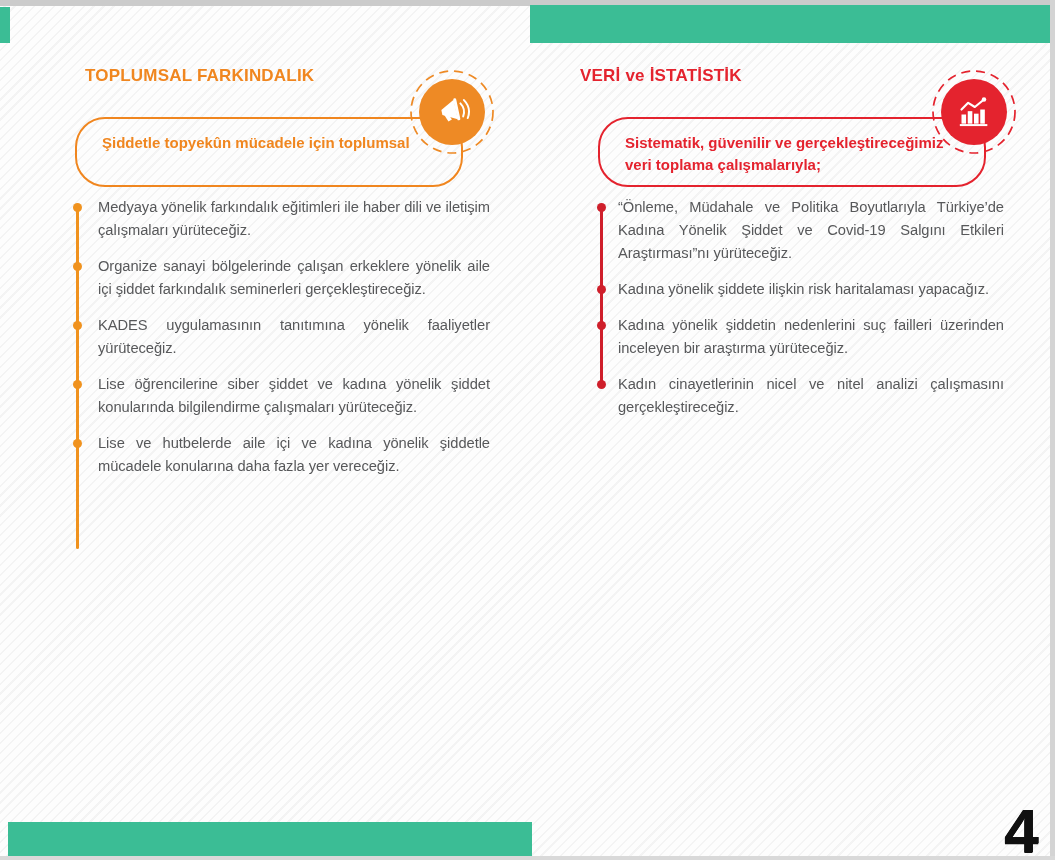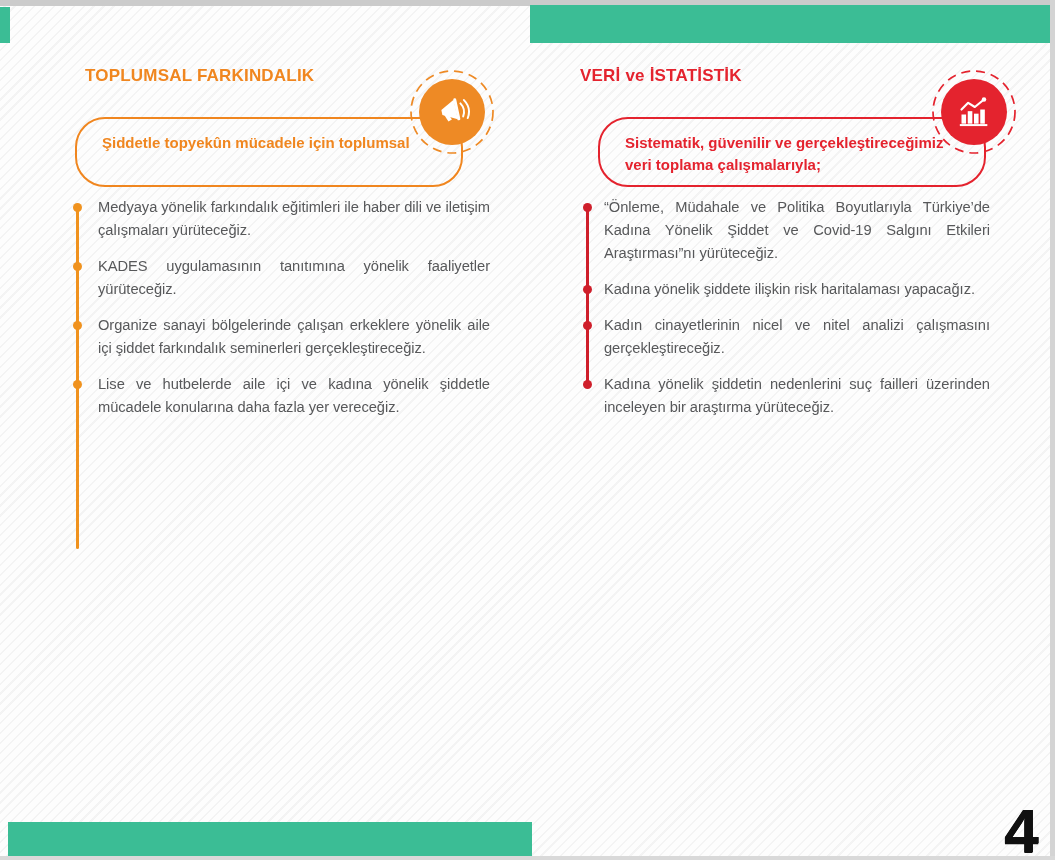--- a/index.html
+++ b/index.html
@@ -45,21 +45,21 @@
   .icon-badge .ring { position:absolute; left:0; top:0; }
   .icon-disc {
     position:absolute; left:10px; top:10px; width:66px; height:66px; border-radius:50%;
     display:flex; align-items:center; justify-content:center;
   }
   .disc-orange { background:#ee8a25; }
   .disc-red    { background:#e4232e; }
 
   .item-list { position:absolute; top:196px; }
   .list-left  { left:98px;  width:392px; }
-  .list-right { left:604px; width:386px; }
+  .list-right { left:618px; width:386px; }
 
   .connector { position:absolute; width:3px; border-radius:2px; }
   .connector-orange { background:#f0921e; }
   .connector-red    { background:#cf1f2b; }
 
   .list-item { position:relative; margin-bottom:13px; }
   .list-item p {
     font-size:14.7px; line-height:23px; color:#57585a;
     text-align:justify; letter-spacing:-0.05px;
   }
@@ -110,25 +110,29 @@
   </div>
 
   <div class="item-list list-left">
     <div class="connector connector-orange" style="top: 11px; height: 342px; left: -22px;"></div>
     <div class="list-item">
       <span class="dot dot-orange"></span>
       <p>Medyaya yönelik farkındalık eğitimleri ile haber dili ve iletişim çalışmaları yürüteceğiz.</p>
     </div>
     <div class="list-item">
       <span class="dot dot-orange"></span>
+      <p>Organize sanayi bölgelerinde çalışan erkeklere yönelik aile içi şiddet farkındalık seminerleri gerçekleştireceğiz.</p>
+    </div>
+    <div class="list-item">
+      <span class="dot dot-orange"></span>
       <p>KADES uygulamasının tanıtımına yönelik faaliyetler yürüteceğiz.</p>
     </div>
     <div class="list-item">
       <span class="dot dot-orange"></span>
-      <p>Organize sanayi bölgelerinde çalışan erkeklere yönelik aile içi şiddet farkındalık seminerleri gerçekleştireceğiz.</p>
+      <p>Lise öğrencilerine siber şiddet ve kadına yönelik şiddet konularında bilgilendirme çalışmaları yürüteceğiz.</p>
     </div>
     <div class="list-item">
       <span class="dot dot-orange"></span>
       <p>Lise ve hutbelerde aile içi ve kadına yönelik şiddetle mücadele konularına daha fazla yer vereceğiz.</p>
     </div>
   </div>
 
   <h2 class="section-title title-right">VERİ ve İSTATİSTİK</h2>
 
   <div class="callout callout-right">
@@ -160,23 +164,23 @@
     <div class="list-item">
       <span class="dot dot-red"></span>
       <p>“Önleme, Müdahale ve Politika Boyutlarıyla Türkiye’de Kadına Yönelik Şiddet ve Covid-19 Salgını Etkileri Araştırması”nı yürüteceğiz.</p>
     </div>
     <div class="list-item">
       <span class="dot dot-red"></span>
       <p>Kadına yönelik şiddete ilişkin risk haritalaması yapacağız.</p>
     </div>
     <div class="list-item">
       <span class="dot dot-red"></span>
-      <p>Kadın cinayetlerinin nicel ve nitel analizi çalışmasını gerçekleştireceğiz.</p>
+      <p>Kadına yönelik şiddetin nedenlerini suç failleri üzerinden inceleyen bir araştırma yürüteceğiz.</p>
     </div>
     <div class="list-item">
       <span class="dot dot-red"></span>
-      <p>Kadına yönelik şiddetin nedenlerini suç failleri üzerinden inceleyen bir araştırma yürüteceğiz.</p>
+      <p>Kadın cinayetlerinin nicel ve nitel analizi çalışmasını gerçekleştireceğiz.</p>
     </div>
   </div>
 
   <div class="page-number">4</div>
 
 </div>
 
 </body></html>

